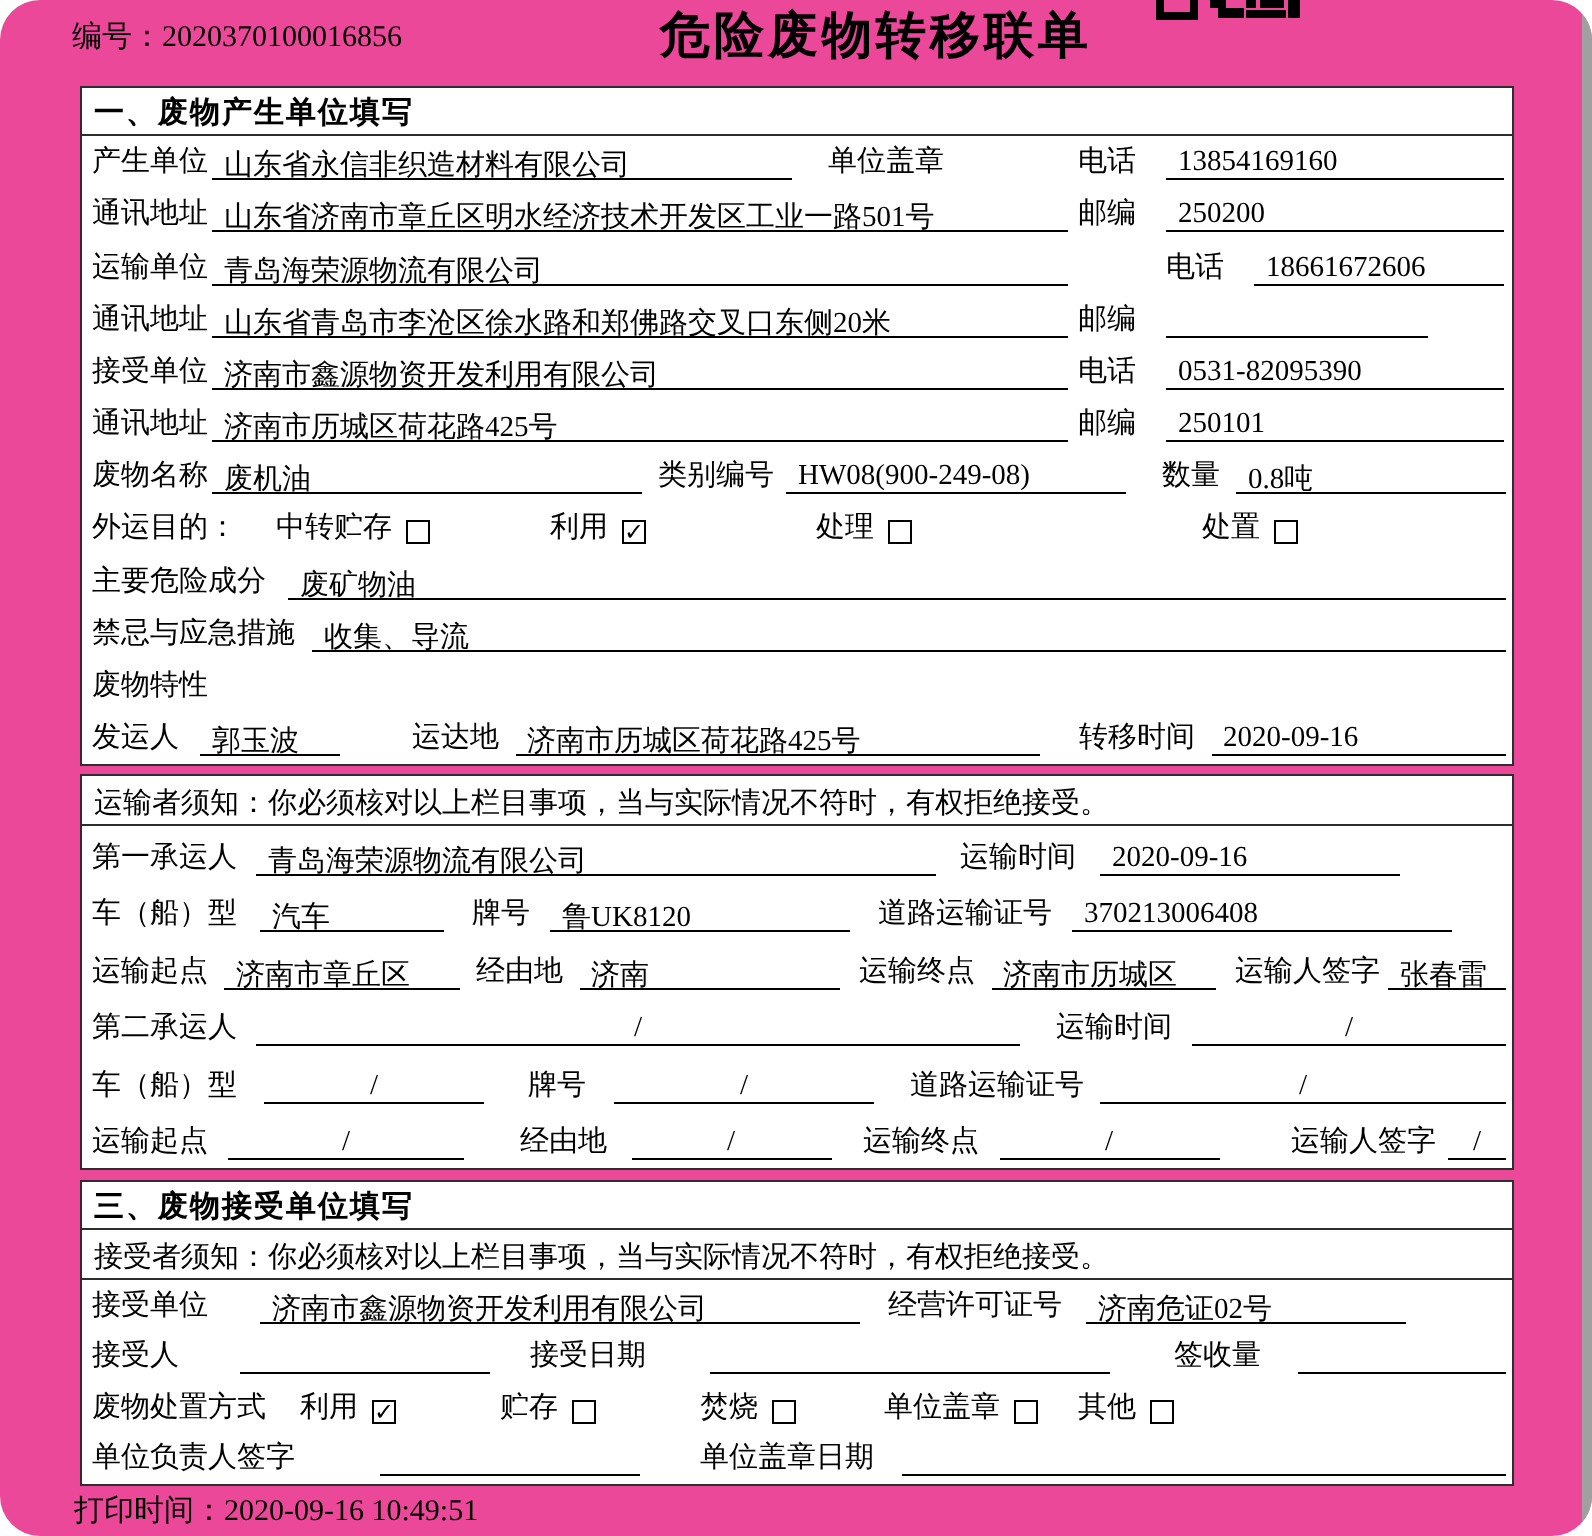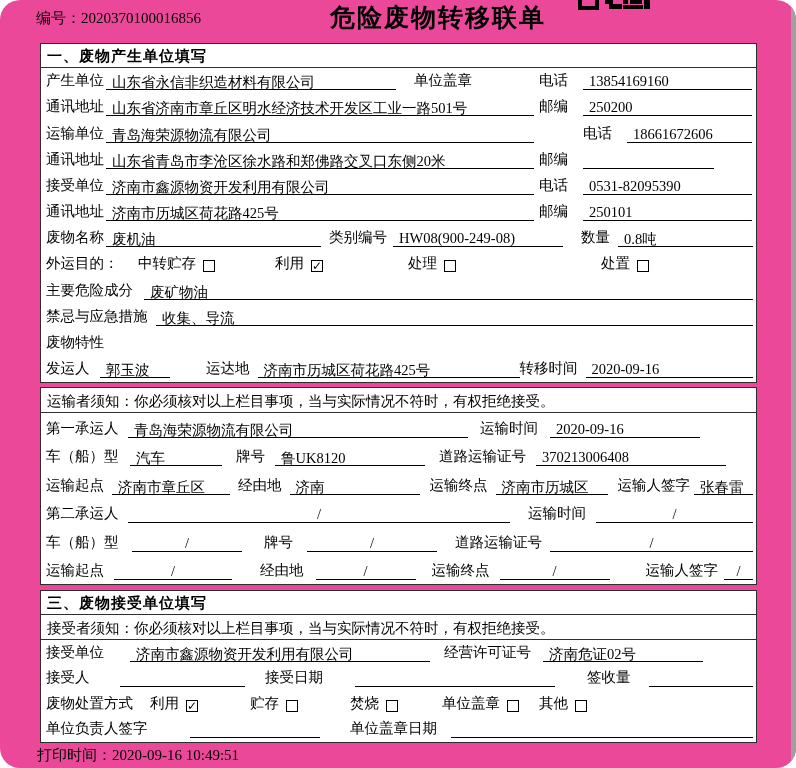--- a/index.html
+++ b/index.html
@@ -160,21 +160,21 @@
 
         <div class="row">
           <span class="lb" style="width:60px">废物特性</span>
         </div>
 
         <div class="row">
           <span class="lb" style="width:46px">发运人</span>
           <span class="u" style="width:70px;margin-left:8px">郭玉波</span>
           <span class="lb" style="margin-left:36px">运达地</span>
           <span class="u" style="width:262px;margin-left:8px">济南市历城区荷花路425号</span>
-          <span class="lb" style="">转移时间</span>
+          <span class="lb" style="margin-left:20px">转移时间</span>
           <span class="u uf" style="margin-left:8px">2020-09-16</span>
         </div>
 
       </div>
     </div>
 
     <div class="sec" id="sec2">
       <div class="notice">运输者须知：你必须核对以上栏目事项，当与实际情况不符时，有权拒绝接受。</div>
       <div class="rows">
 

